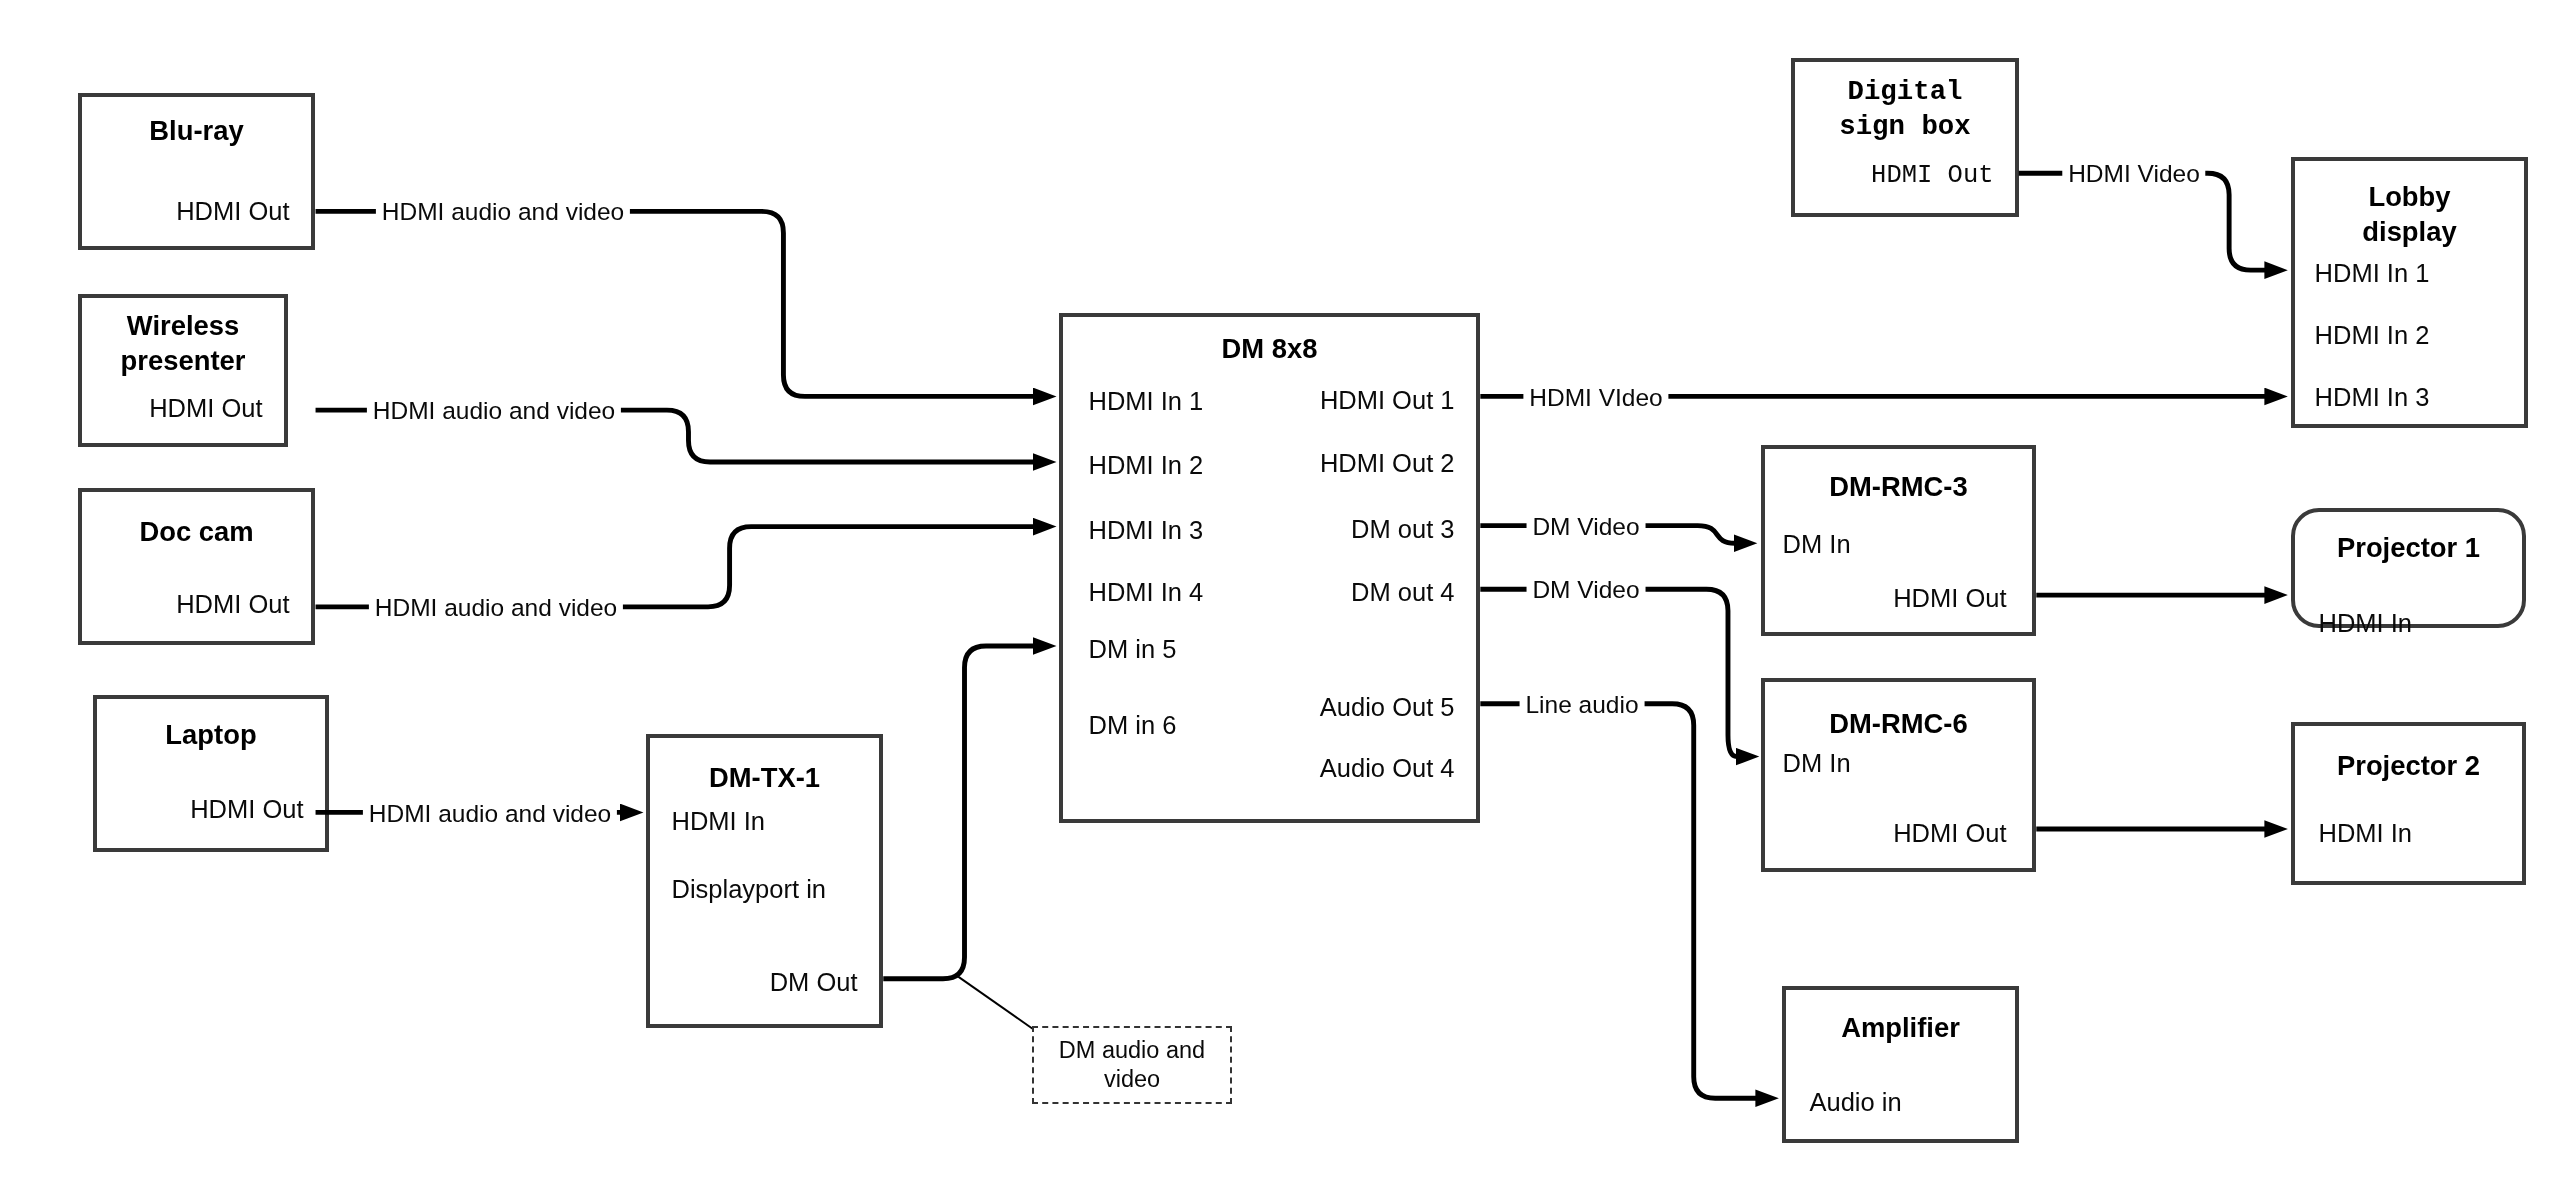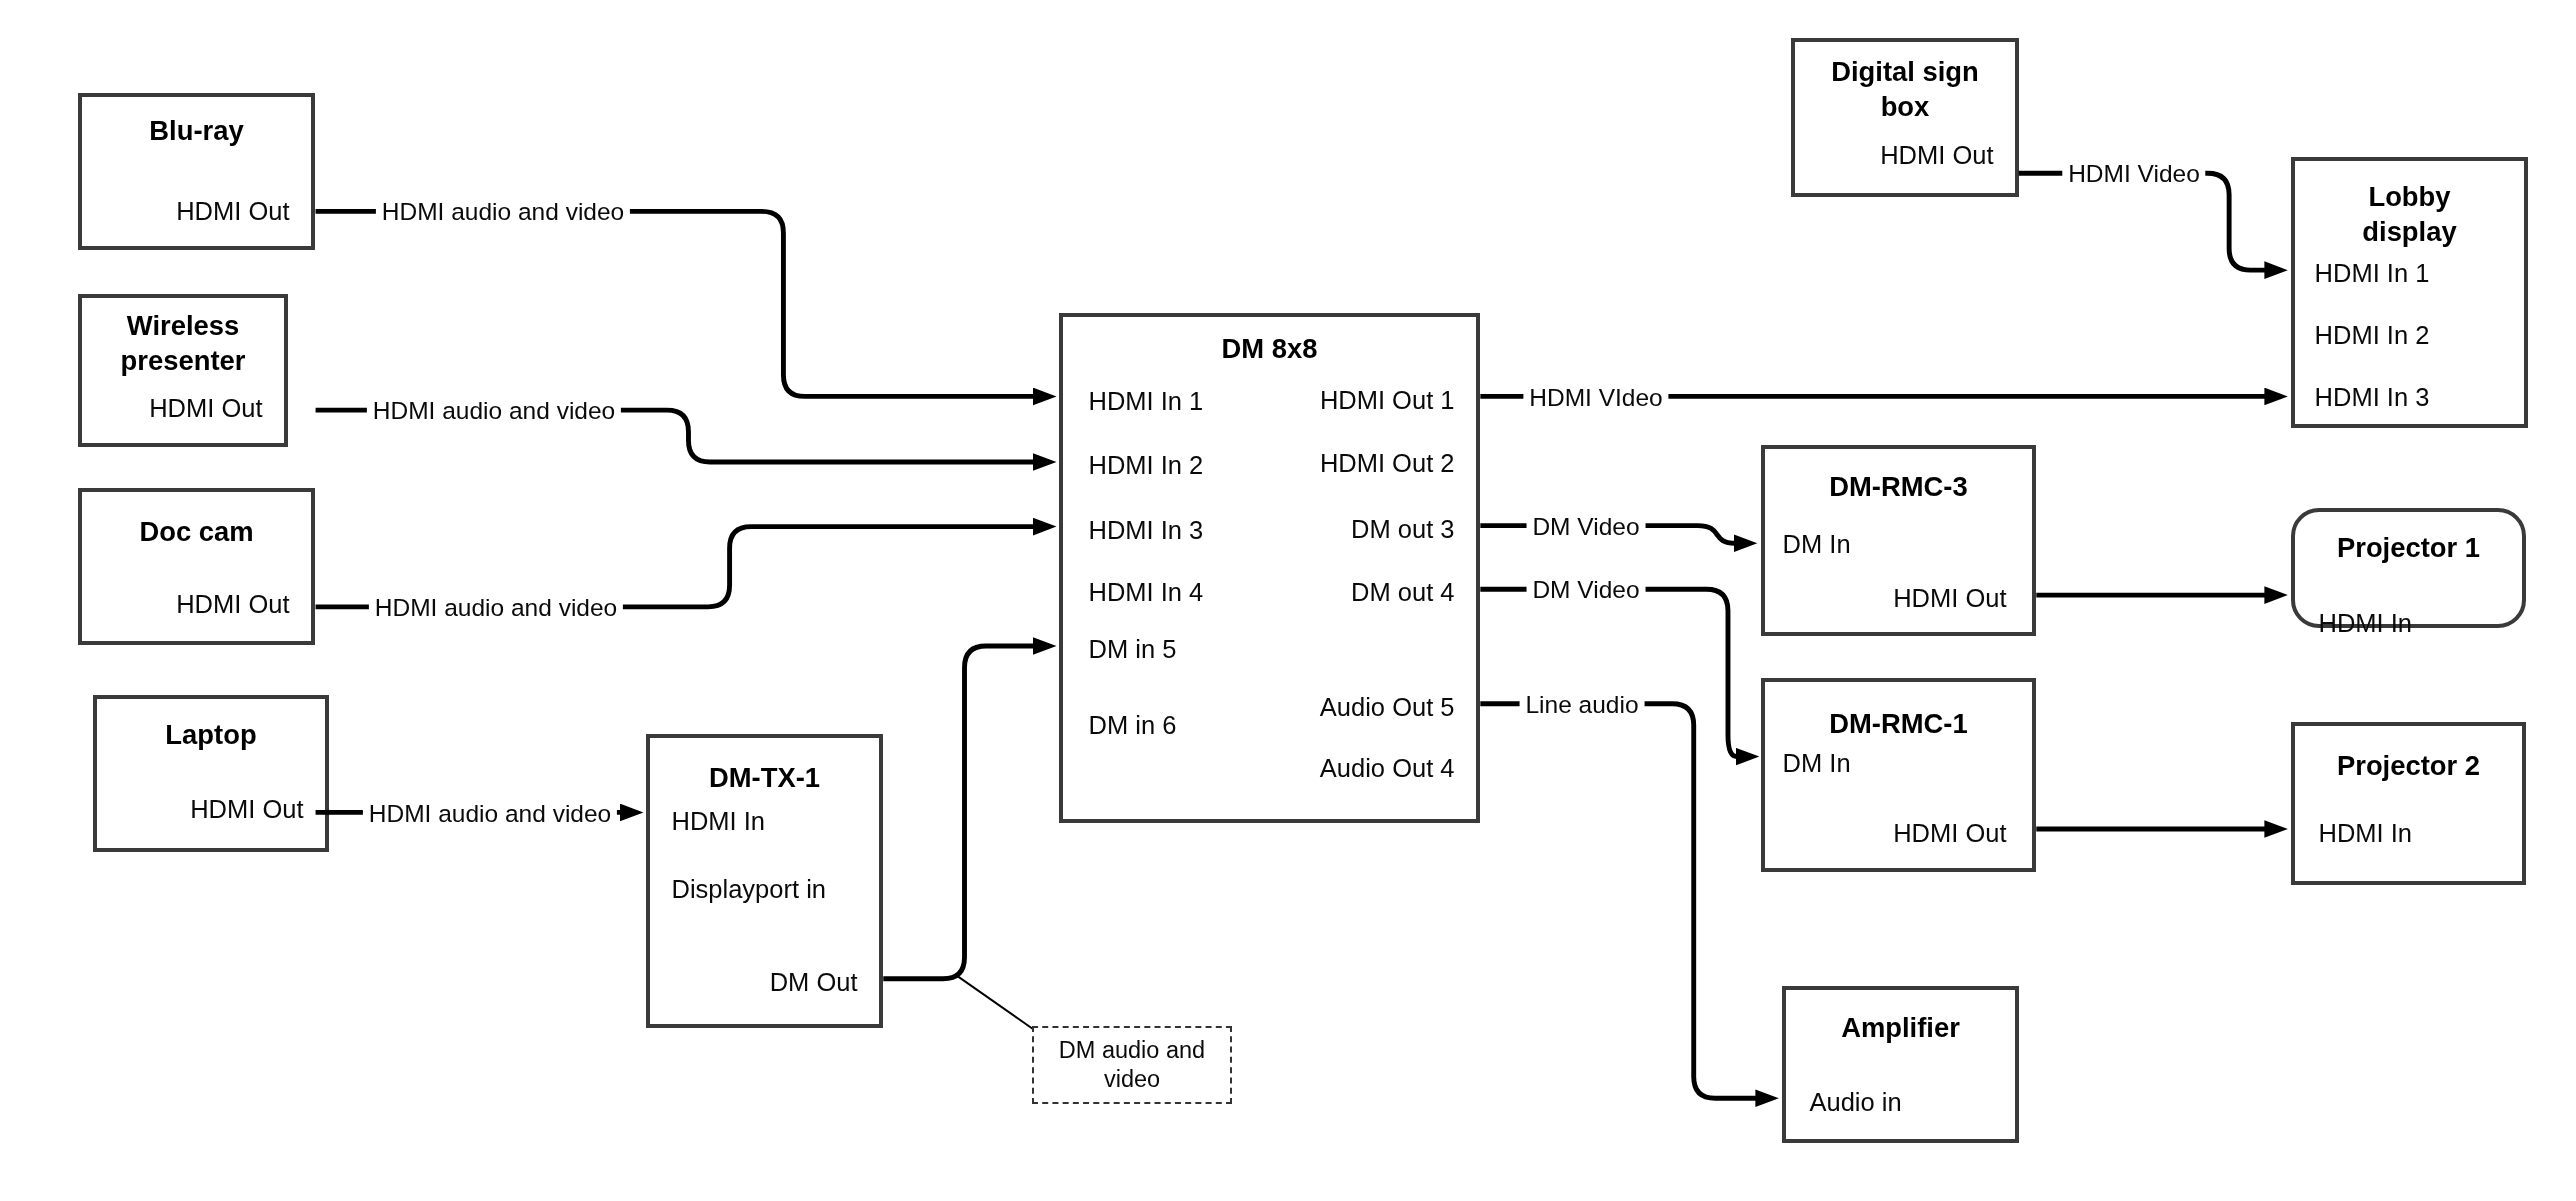--- a/index.html
+++ b/index.html
@@ -72,21 +72,21 @@
     <div class="port" style="left:25.5px;top:317px;">DM in 5</div>
     <div class="port" style="left:25.5px;top:393px;">DM in 6</div>
     <div class="port" style="right:21.5px;top:68px;">HDMI Out 1</div>
     <div class="port" style="right:21.5px;top:131px;">HDMI Out 2</div>
     <div class="port" style="right:21.5px;top:197px;">DM out 3</div>
     <div class="port" style="right:21.5px;top:260px;">DM out 4</div>
     <div class="port" style="right:21.5px;top:375px;">Audio Out 5</div>
     <div class="port" style="right:21.5px;top:436px;">Audio Out 4</div>
   </div>
 
-  <div class="node" style="left:1791px;top:38px;width:228px;height:159px;">
+  <div class="node" style="left:1791px;top:58px;width:228px;height:159px;font-family:Liberation Mono, monospace;">
     <div class="title" style="top:11.7px;"><span class="tw" style="max-width:176px;">Digital sign box</span></div>
     <div class="port" style="right:21.5px;top:98px;">HDMI Out</div>
   </div>
 
   <div class="node" style="left:2291px;top:157px;width:237px;height:271px;">
     <div class="title" style="top:17.6px;"><span class="tw" style="max-width:127px;">Lobby display</span></div>
     <div class="port" style="left:19.6px;top:97px;">HDMI In 1</div>
     <div class="port" style="left:19.6px;top:159px;">HDMI In 2</div>
     <div class="port" style="left:19.6px;top:221px;">HDMI In 3</div>
   </div>
@@ -96,21 +96,21 @@
     <div class="port" style="left:17.6px;top:80px;">DM In</div>
     <div class="port" style="right:25.5px;top:134px;">HDMI Out</div>
   </div>
 
   <div class="node" style="left:2291px;top:508px;width:235px;height:120px;border-radius:28px;">
     <div class="title" style="top:17.6px;"><span class="tw">Projector 1</span></div>
     <div class="port" style="left:23.5px;top:96px;">HDMI In</div>
   </div>
 
   <div class="node" style="left:1761px;top:678px;width:275px;height:194px;">
-    <div class="title" style="top:23.5px;"><span class="tw">DM-RMC-1</span></div>
+    <div class="title" style="top:23.5px;"><span class="tw">DM-RMC-6</span></div>
     <div class="port" style="left:17.6px;top:66px;">DM In</div>
     <div class="port" style="right:25.5px;top:136px;">HDMI Out</div>
   </div>
 
   <div class="node" style="left:2291px;top:722px;width:235px;height:163px;">
     <div class="title" style="top:21.5px;"><span class="tw">Projector 2</span></div>
     <div class="port" style="left:23.5px;top:92px;">HDMI In</div>
   </div>
 
   <div class="node" style="left:1782px;top:986px;width:237px;height:157px;">

